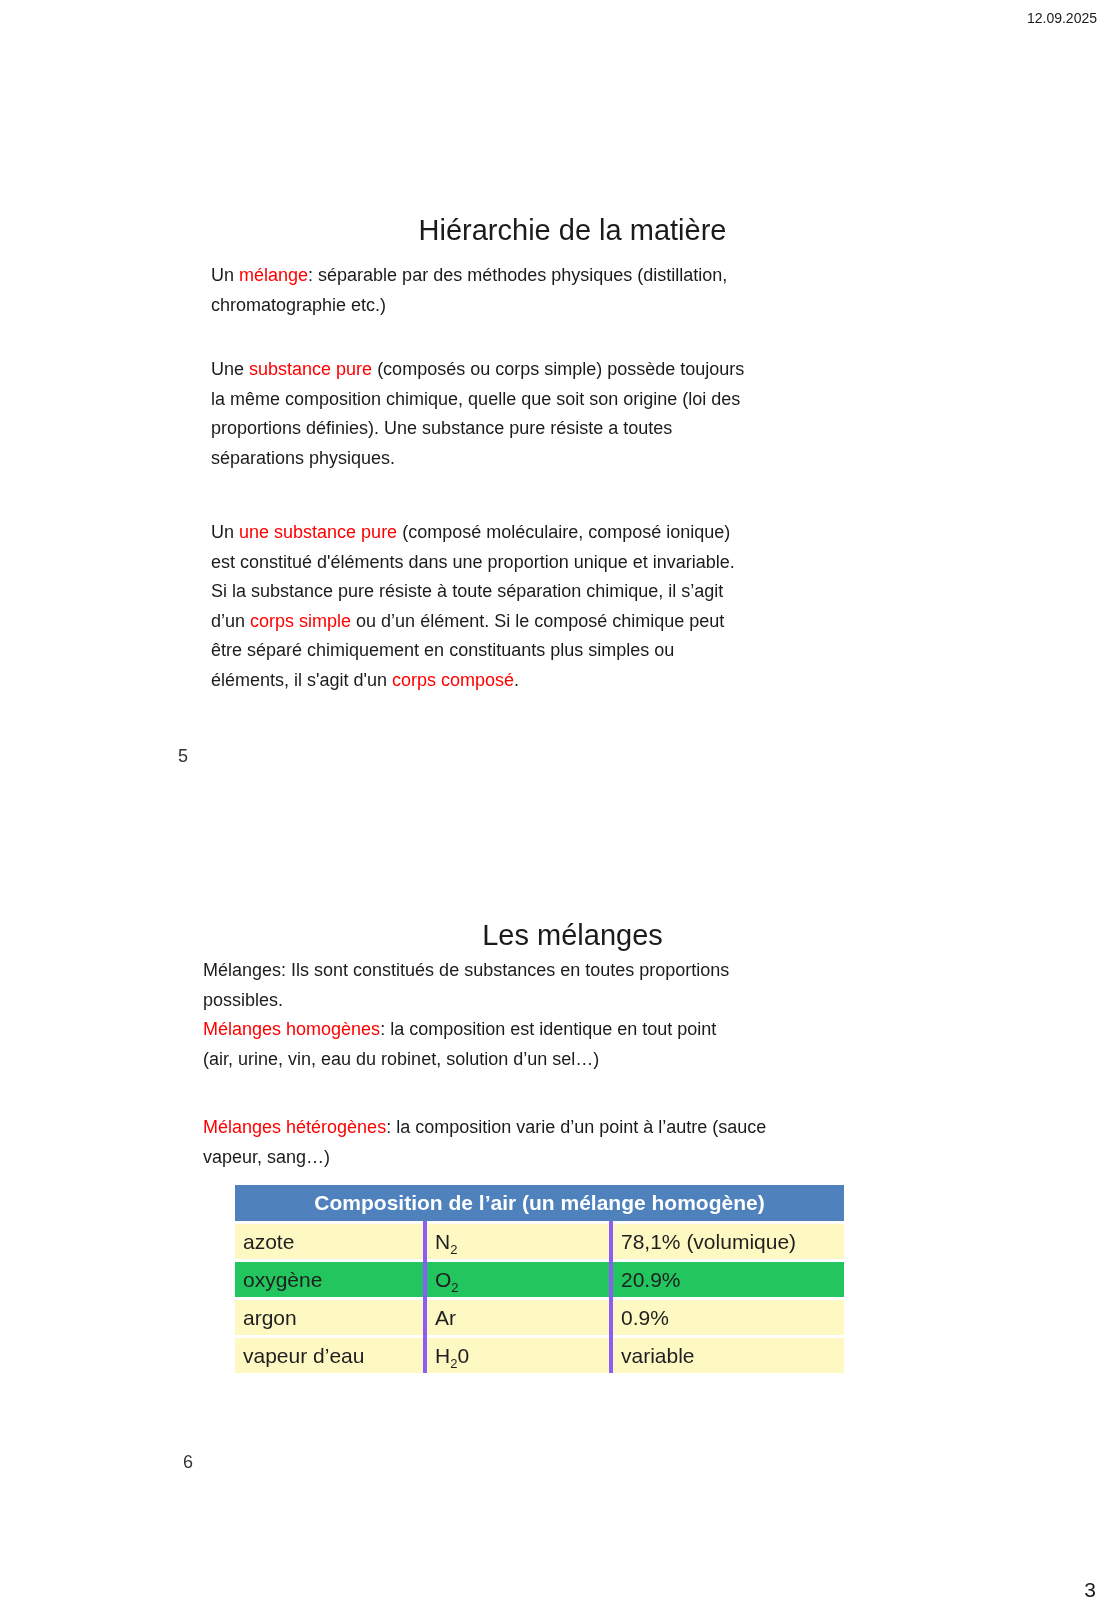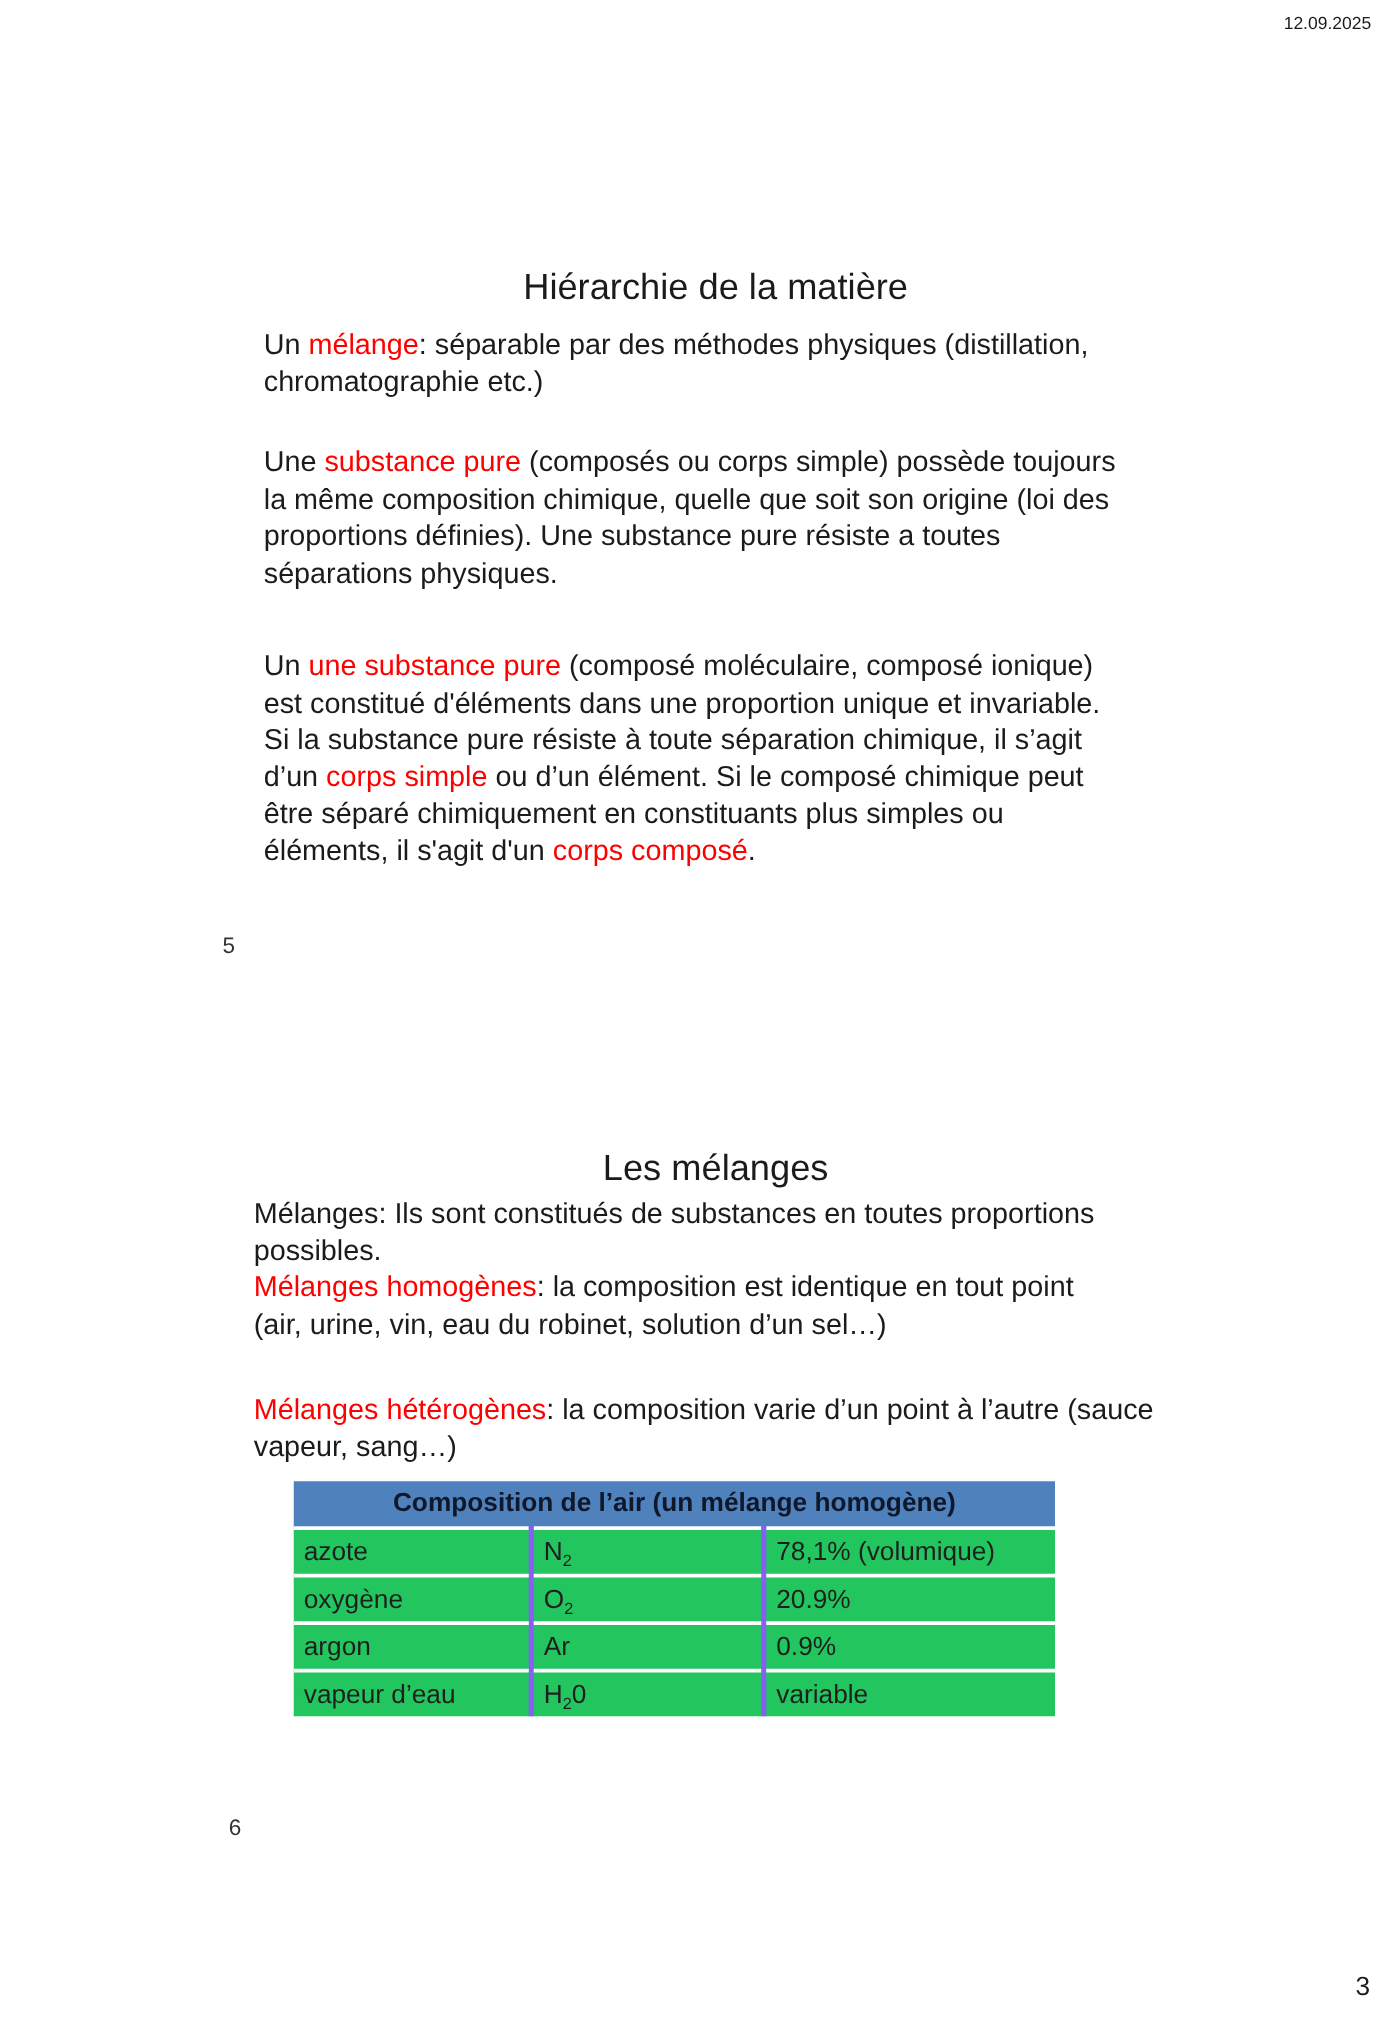--- a/index.html
+++ b/index.html
@@ -28,21 +28,21 @@
     font-size: 29px;
     font-weight: 400;
     line-height: 36px;
     color: #1b1b1b;
   }
   .title-s5 { top: 197px; }
   .title-s6 { top: 902px; }
   .body {
     position: absolute;
     margin: 0;
-    font-size: 23px;
+    font-size: 18px;
     line-height: 29.5px;
     color: #1b1b1b;
     white-space: nowrap;
   }
   .p-s5-1 { left: 211px; top: 261px; }
   .p-s5-2 { left: 211px; top: 355px; }
   .p-s5-3 { left: 211px; top: 518px; }
   .p-s6-1 { left: 203px; top: 956px; }
   .p-s6-2 { left: 203px; top: 1113px; }
   .red { color: #ff0000; }
@@ -67,38 +67,38 @@
     width: 609px;
     border-collapse: collapse;
     table-layout: fixed;
     font-size: 21px;
   }
   .air-table col.c1 { width: 190px; }
   .air-table col.c2 { width: 186px; }
   .air-table col.c3 { width: 233px; }
   .air-table th {
     background: #4f81bd;
-    color: #0f172a;
+    color: #ffffff;
     font-weight: 700;
     text-align: center;
     font-size: 21px;
     line-height: 26px;
     padding: 5px 13px;
     border: none;
   }
   .air-table td {
     line-height: 26px;
     padding: 5px 8px 4px 8px;
     vertical-align: top;
     color: #1f1f1f;
     border-top: 3px solid #ffffff;
     border-left: 4px solid #8b5cf6;
   }
   .air-table td:first-child { border-left: none; }
-  .row-dark td { background: #22c55e; }
+  .row-dark td { background: #fef9c3; }
   .row-light td { background: #22c55e; }
   .air-table sub { font-size: 0.62em; line-height: 0; }
 </style>
 </head>
 <body>
 
 <div class="page">
 
   <div class="date">12.09.2025</div>
 

